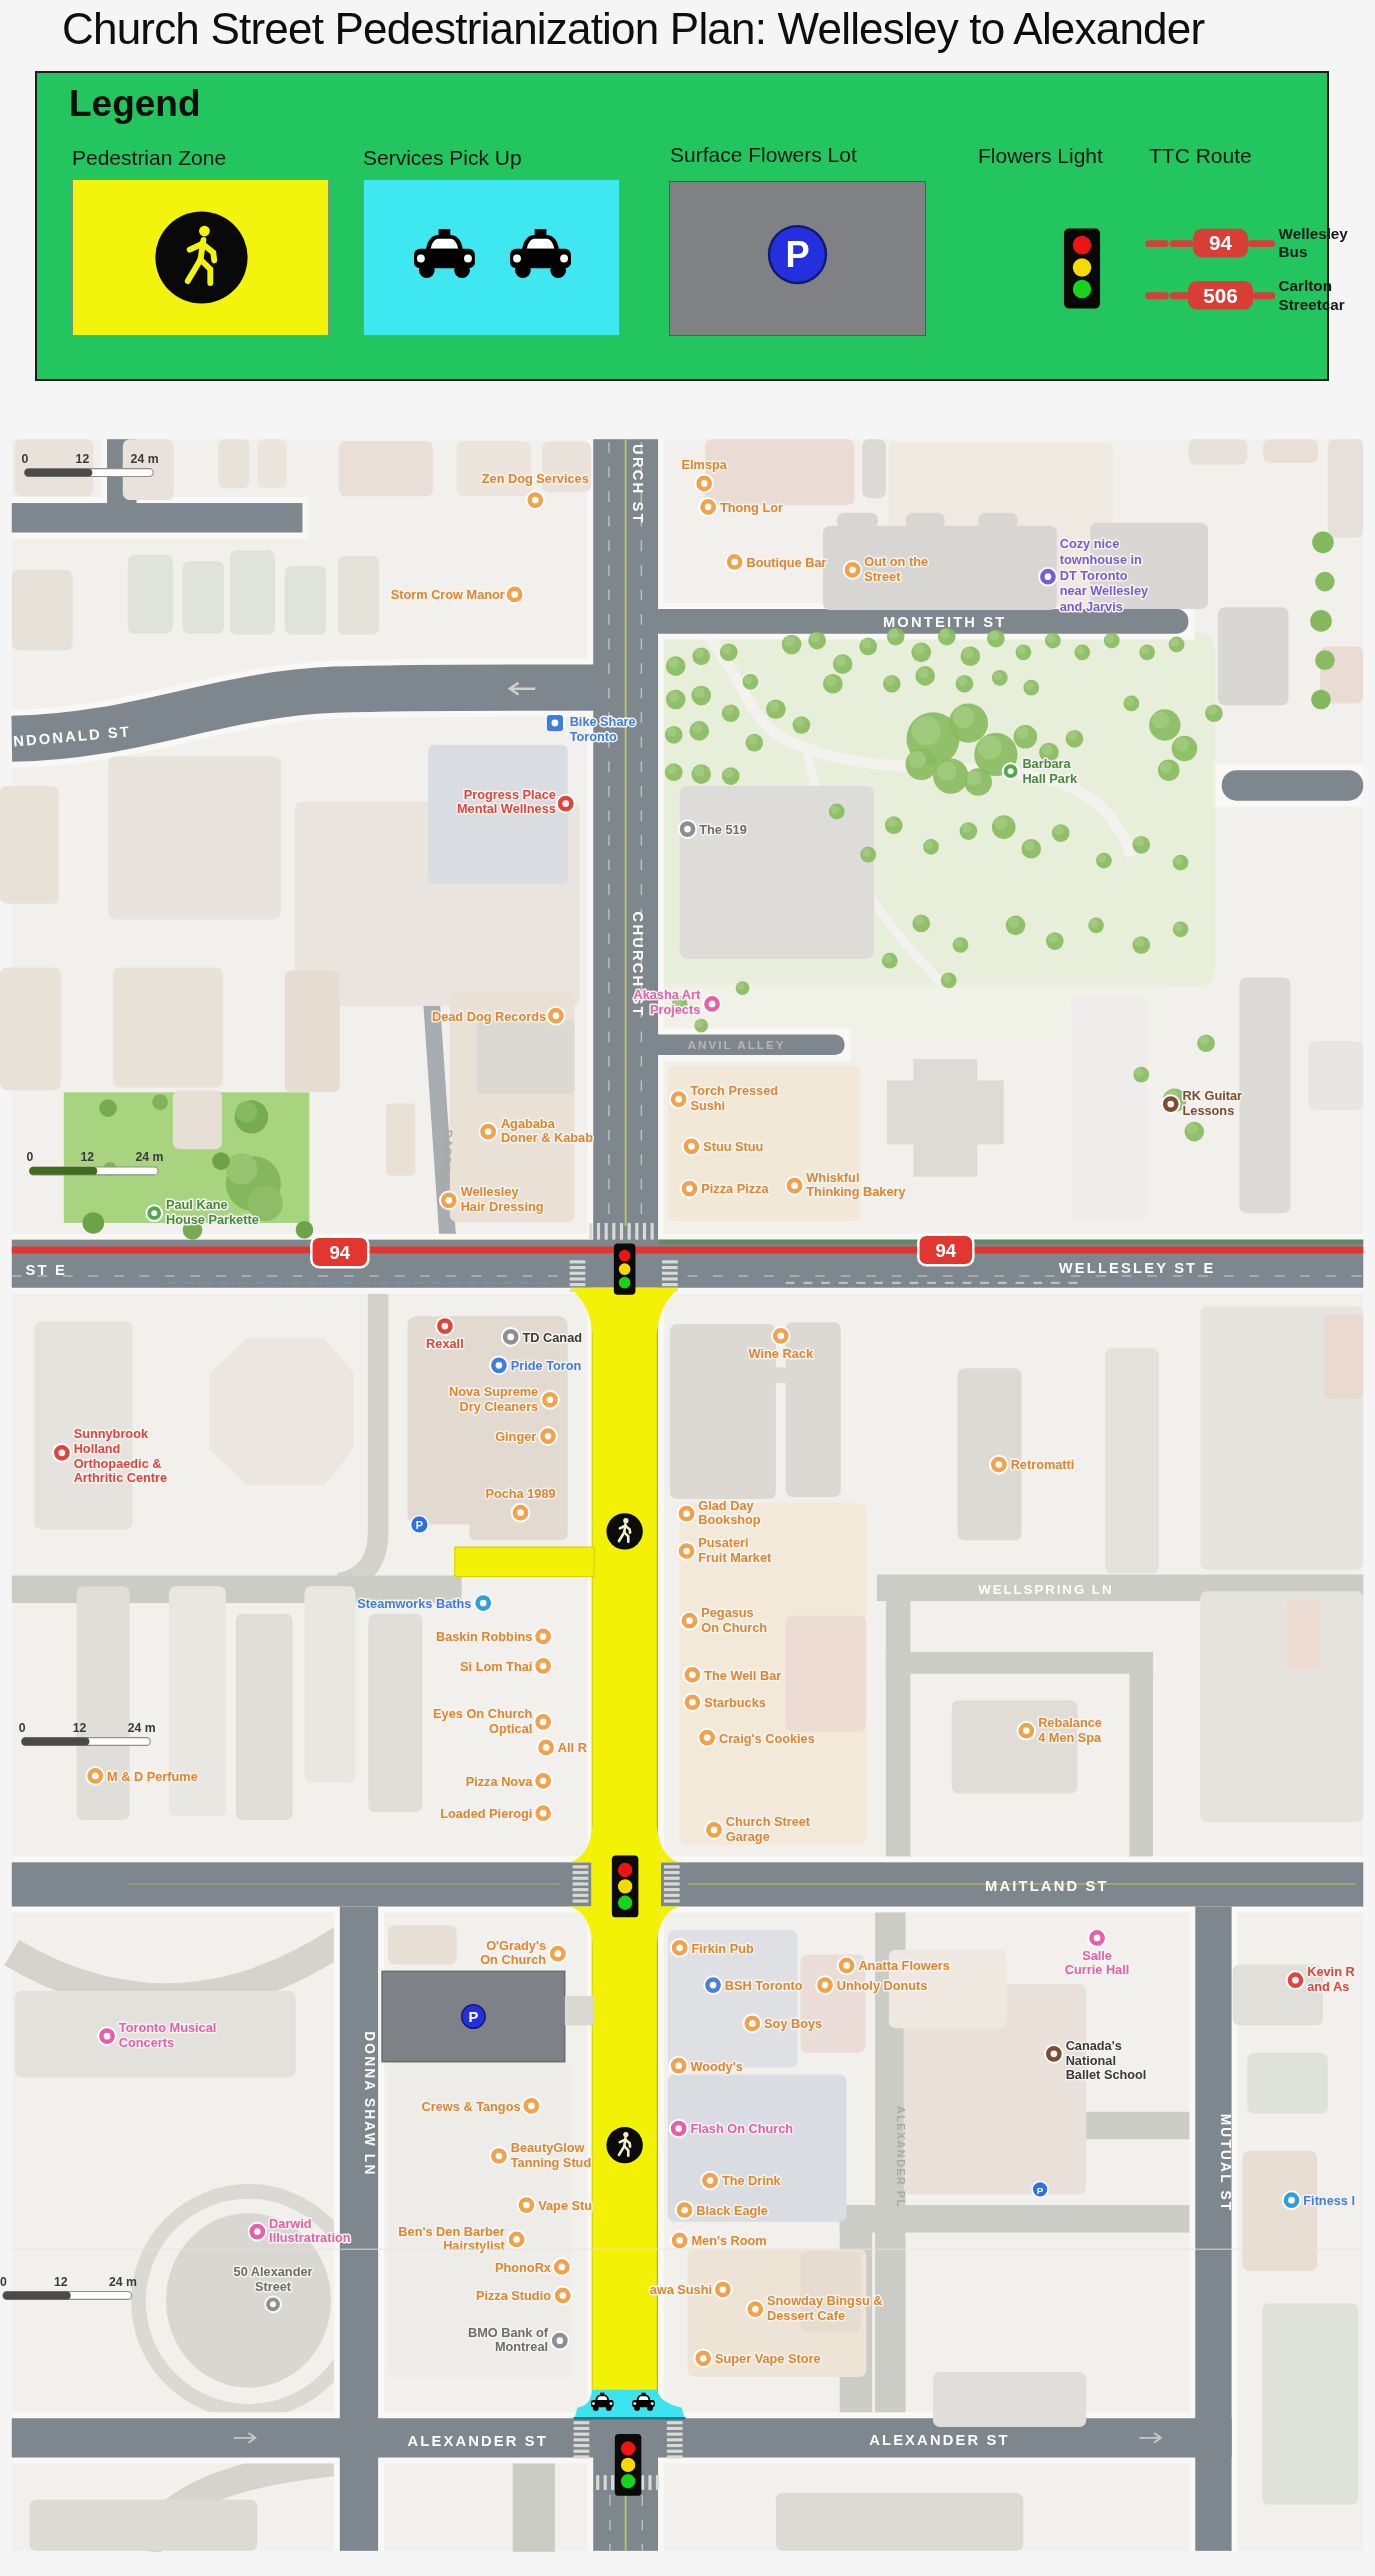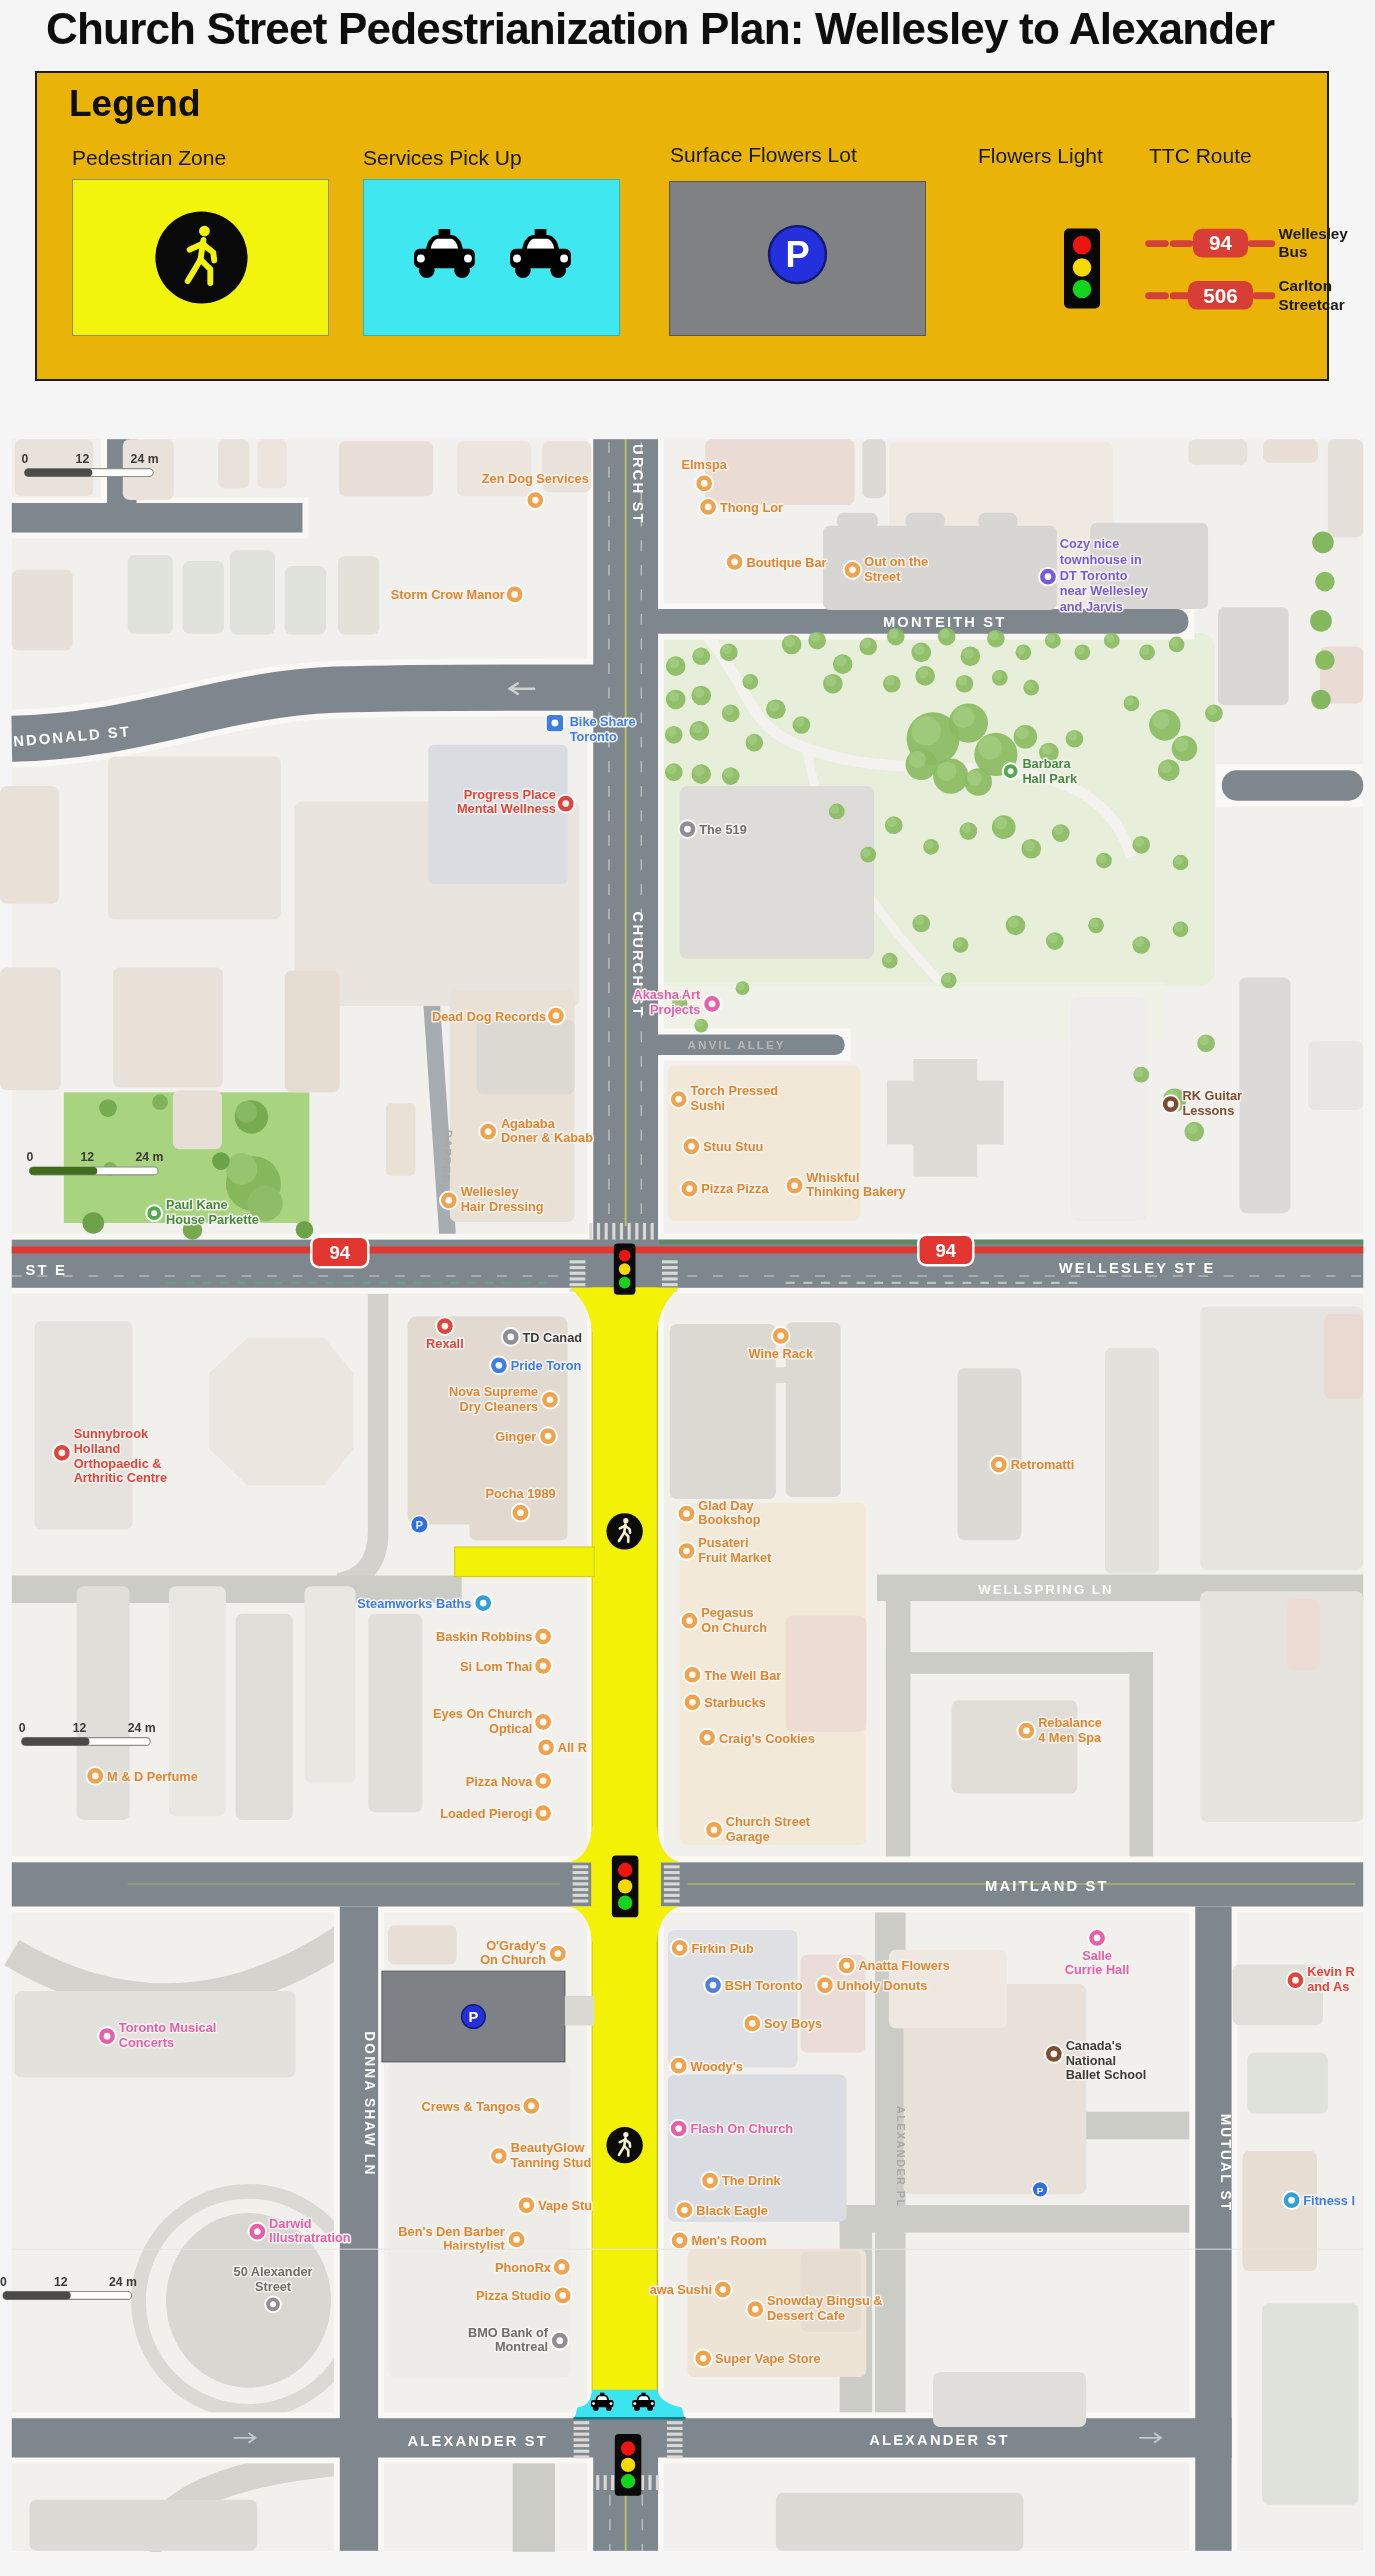--- a/index.html
+++ b/index.html
@@ -1,18 +1,18 @@
 <!DOCTYPE html>
 <html><head>
 <meta charset="utf-8">
 <style>
 html,body{margin:0;padding:0}
 body{width:1375px;height:2576px;background:#f5f5f5;font-family:"Liberation Sans",sans-serif;position:relative;overflow:hidden}
-.title{position:absolute;left:46px;top:3.9px;font-size:44px;font-weight:bold;color:#0e0e0e;letter-spacing:-0.8px;white-space:nowrap}
-.legend{position:absolute;left:35px;top:71px;width:1294px;height:310px;background:#eab308;border:2px solid #1d1d1d;box-sizing:border-box}
+.title{position:absolute;left:62px;top:3.9px;font-size:44px;font-weight:normal;color:#0e0e0e;letter-spacing:-0.8px;white-space:nowrap}
+.legend{position:absolute;left:35px;top:71px;width:1294px;height:310px;background:#22c55e;border:2px solid #1d1d1d;box-sizing:border-box}
 .lghead{position:absolute;left:32px;top:9.8px;font-size:37px;font-weight:bold;color:#0e0e0e}
 .lglab{position:absolute;font-size:21px;color:#171717;white-space:nowrap}
 .sw{position:absolute;box-sizing:border-box}
 </style>
 </head>
 <body>
 
 <div class="title">Church Street Pedestrianization Plan: Wellesley to Alexander</div>
 
 <div class="legend">

